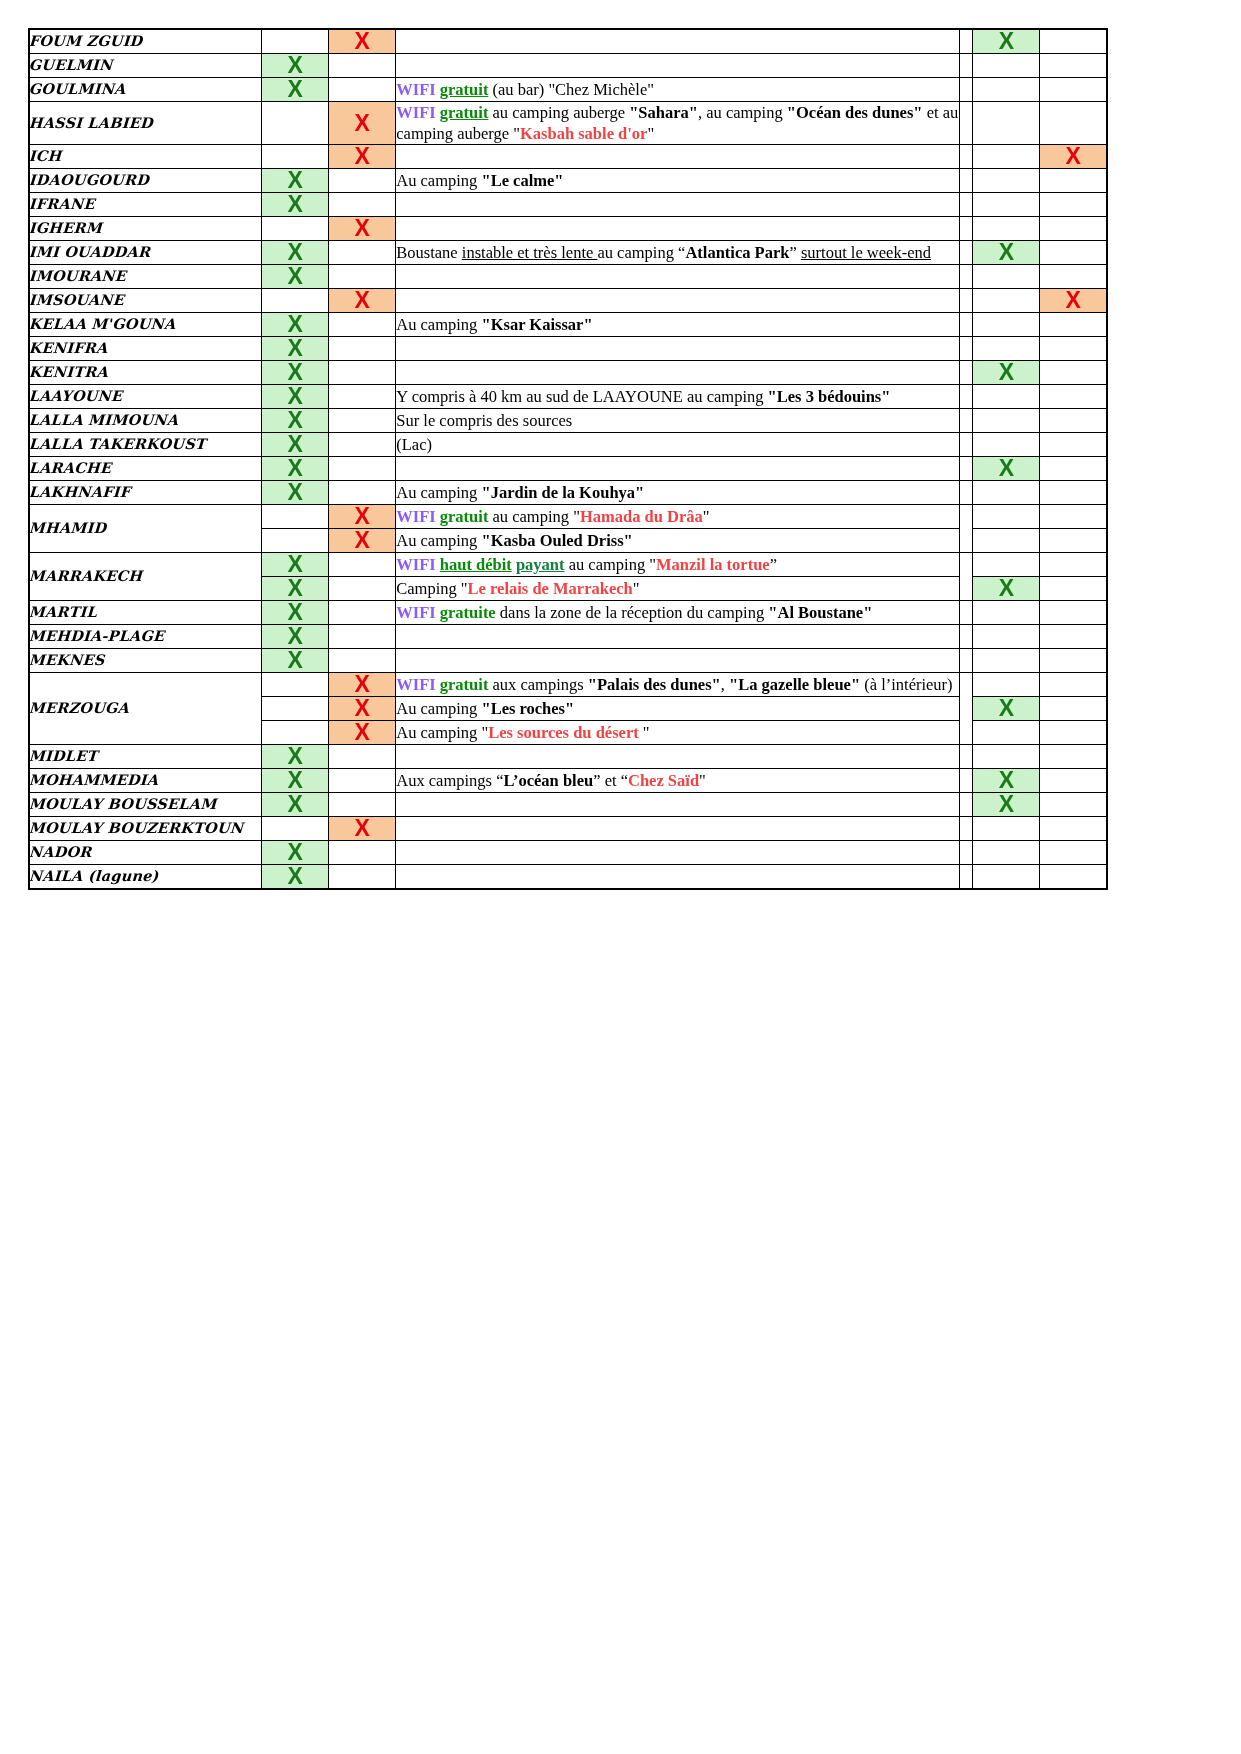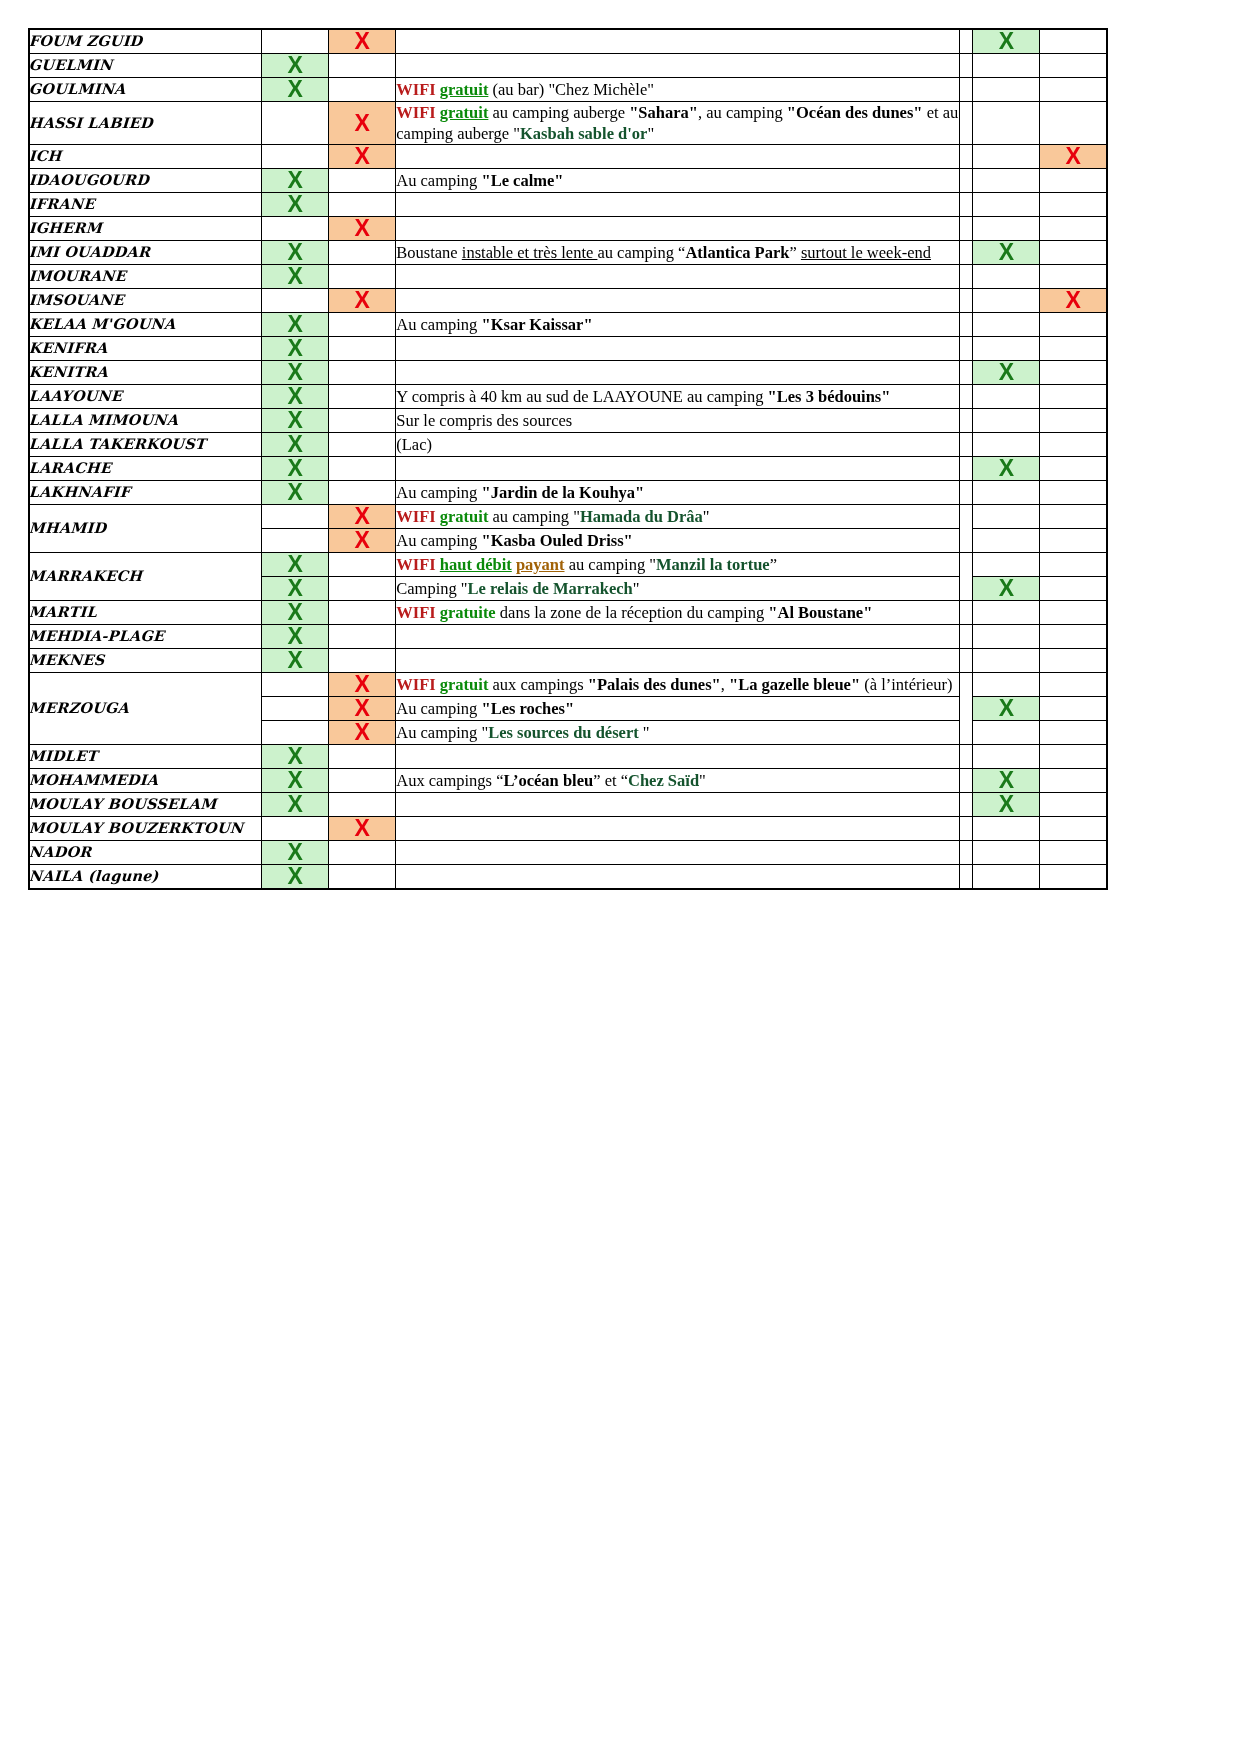--- a/index.html
+++ b/index.html
@@ -80,25 +80,25 @@
     font-family:"Liberation Serif", serif;
     font-size:16.5px;
     line-height:1.28;
     padding:5px 6px 5px 7px;
     vertical-align:middle;
     text-align:left;
   }
   td.desc.empty{padding:0;}
 
   
-  .wifi-word{color:#b91c1c;font-weight:bold;}
+  .wifi-word{color:#8b5cf6;font-weight:bold;}
   .free{color:#0a8a0a;font-weight:bold;}
   .free-u{color:#0a8a0a;font-weight:bold;text-decoration:underline;}
-  .pay{color:#a16207;font-weight:bold;text-decoration:underline;}
-  .camp{color:#14532d;font-weight:bold;}
+  .pay{color:#15803d;font-weight:bold;text-decoration:underline;}
+  .camp{color:#ef4444;font-weight:bold;}
   .b{font-weight:bold;}
   .u{text-decoration:underline;text-align:right;}
 
   
   td.place.rs{vertical-align:middle;}
 </style>
 </head>
 <body>
 
 <div id="sheet">

